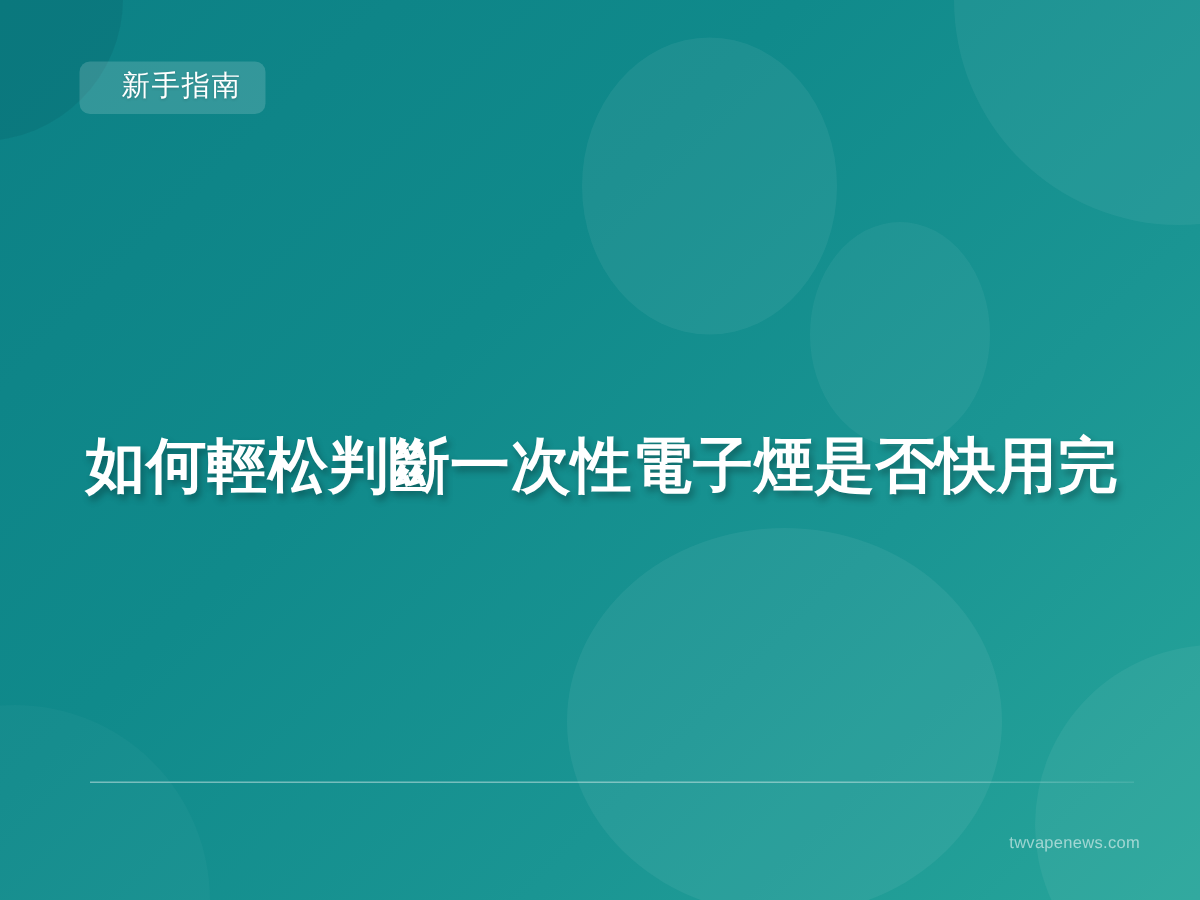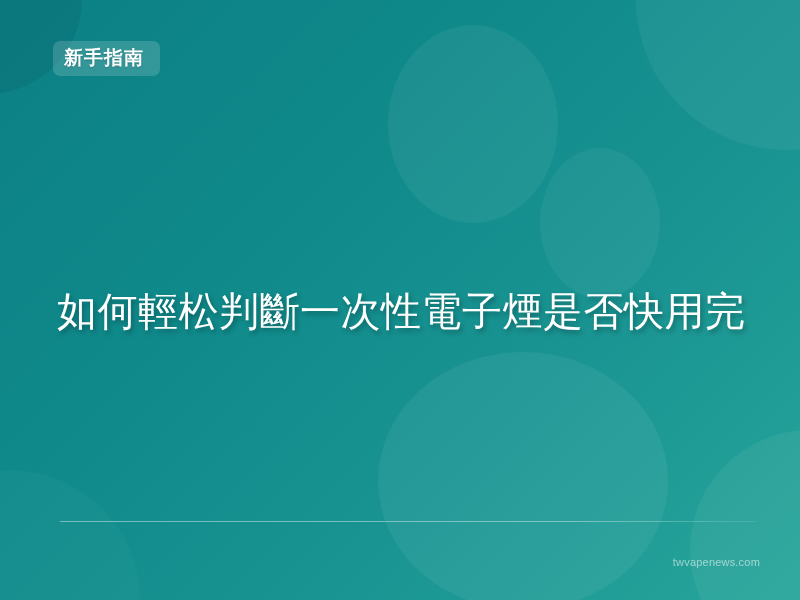--- a/index.html
+++ b/index.html
@@ -83,42 +83,42 @@
     width: 260px;
     height: 260px;
     background: rgba(255, 255, 255, 0.028);
   }
 
   
   .badge {
     position: absolute;
     left: 53px;
     top: 41px;
-    padding: 7px 16px 9px 11px;
+    padding: 7px 16px 9px 28px;
     border-radius: 7px;
     background: rgba(255, 255, 255, 0.16);
     color: #ffffff;
     font-size: 19px;
-    font-weight: 700;
+    font-weight: 400;
     letter-spacing: 1px;
     line-height: 1;
     text-shadow: 0 1px 2px rgba(0, 0, 0, 0.18);
     white-space: nowrap;
   }
 
   
   .headline {
     position: absolute;
     left: 57px;
     top: 288px;
     width: 690px;
     margin: 0;
     color: #ffffff;
     font-size: 40px;
-    font-weight: 400;
+    font-weight: 700;
     line-height: 1.18;
     letter-spacing: 0.5px;
     text-shadow: 2px 3px 5px rgba(0, 0, 0, 0.30);
   }
 
   
   .divider {
     position: absolute;
     left: 60px;
     top: 521px;

